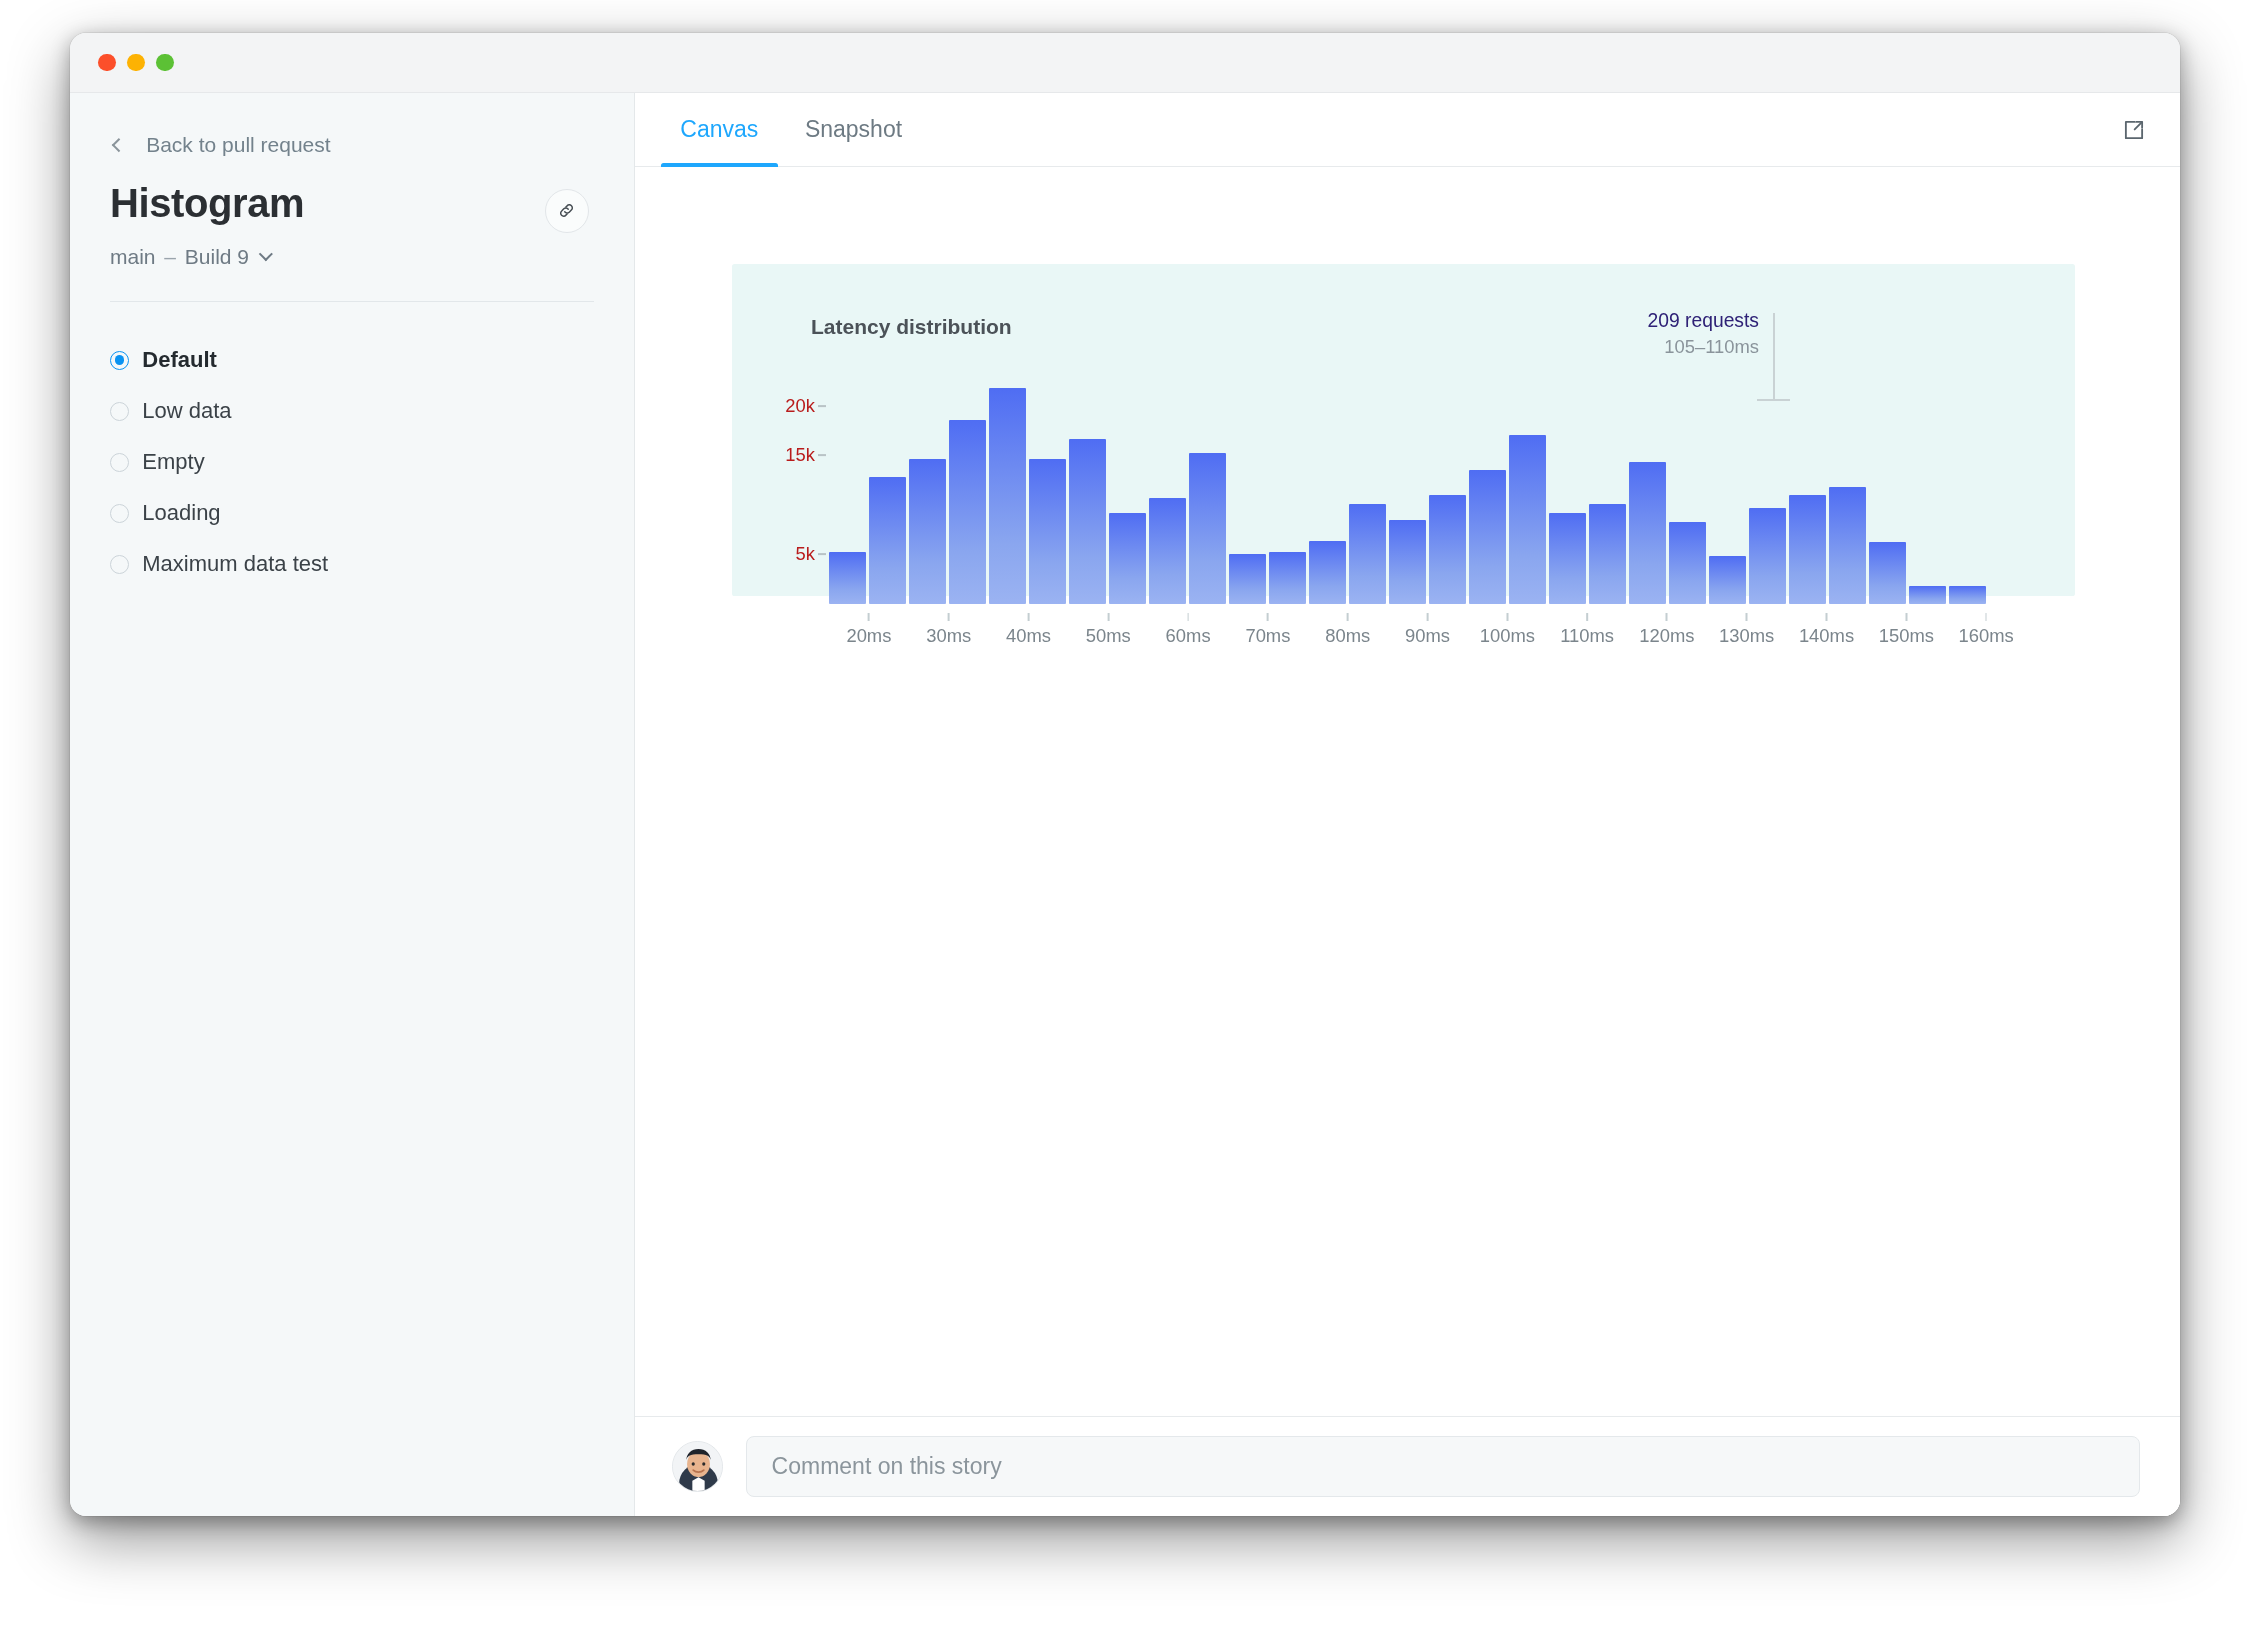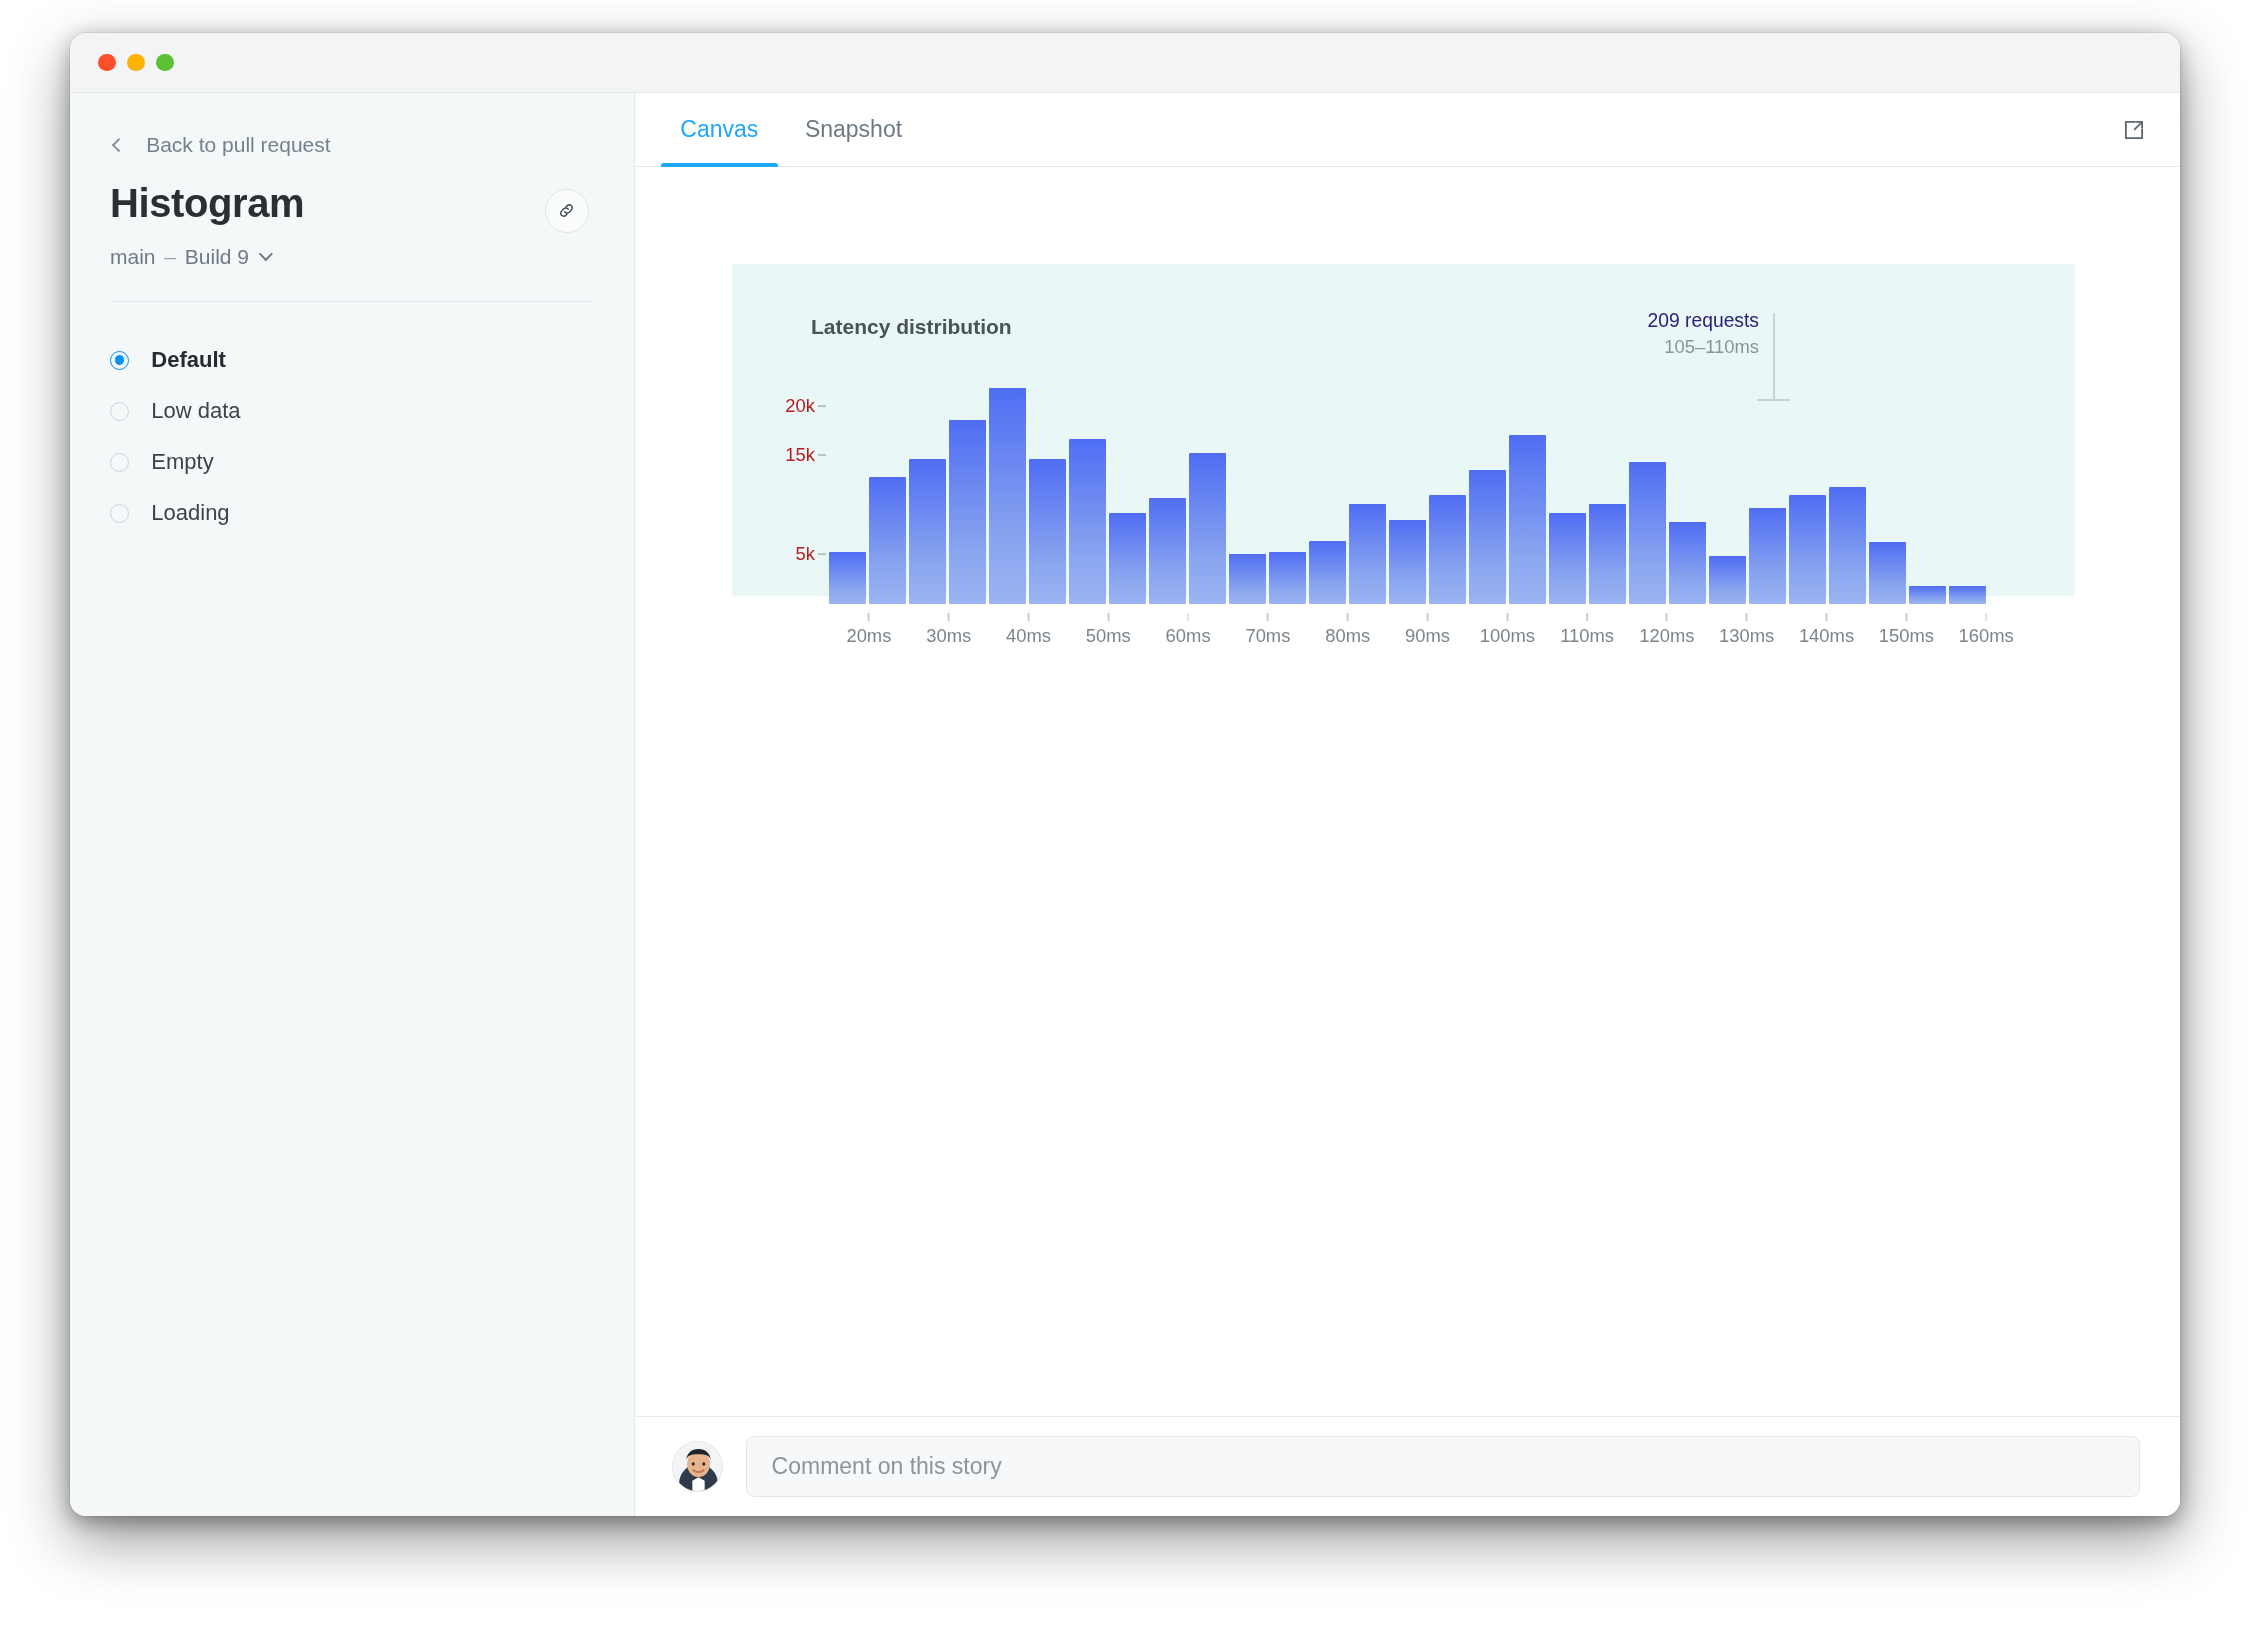--- a/index.html
+++ b/index.html
@@ -92,21 +92,21 @@
     border-bottom: 2.1px solid #6e7a84;
     transform: rotate(45deg);
     margin-left: 3.5px; margin-top: -5.3px;
   }
   .divider {
     margin-top: 32px;
     height: 0.9px; background: #e2e7ea;
   }
   .story-list { margin-top: 33px; }
   .story-item {
-    display: flex; align-items: center; gap: 22px;
+    display: flex; align-items: center; gap: 13px;
     height: 51px; cursor: pointer;
   }
   .radio {
     width: 19.3px; height: 19.3px; border-radius: 50%;
     border: 1.8px solid #ccd4d9; background: transparent;
     flex: 0 0 19.3px;
     display: flex; align-items: center; justify-content: center;
   }
   .story-item.selected .radio {
     border-color: #0a93f2;
@@ -309,20 +309,24 @@
             <span class="radio"></span>
             <span class="story-label">Low data</span>
           </div>
           <div class="story-item">
             <span class="radio"></span>
             <span class="story-label">Empty</span>
           </div>
           <div class="story-item">
             <span class="radio"></span>
             <span class="story-label">Loading</span>
+          </div>
+          <div class="story-item">
+            <span class="radio"></span>
+            <span class="story-label">Maximum data test</span>
           </div>
         </div>
       </div>
 
       <div class="main">
 
         <div class="tabbar">
           <div class="tabs">
             <div class="tab active">
               <span>Canvas</span>

